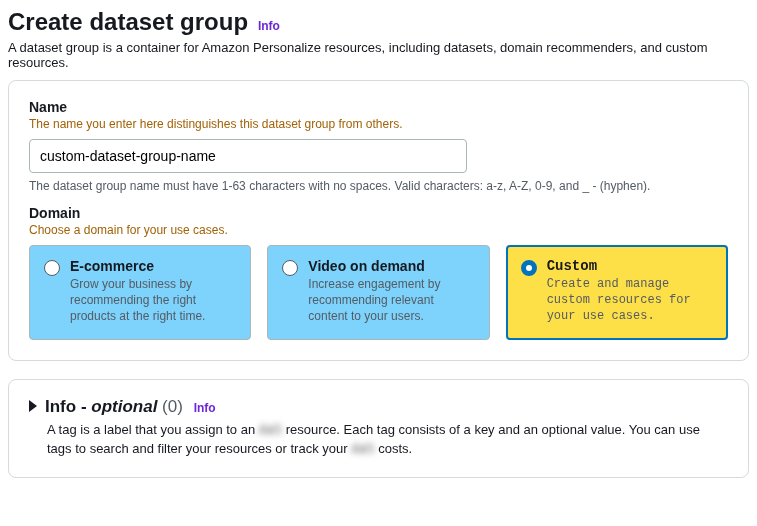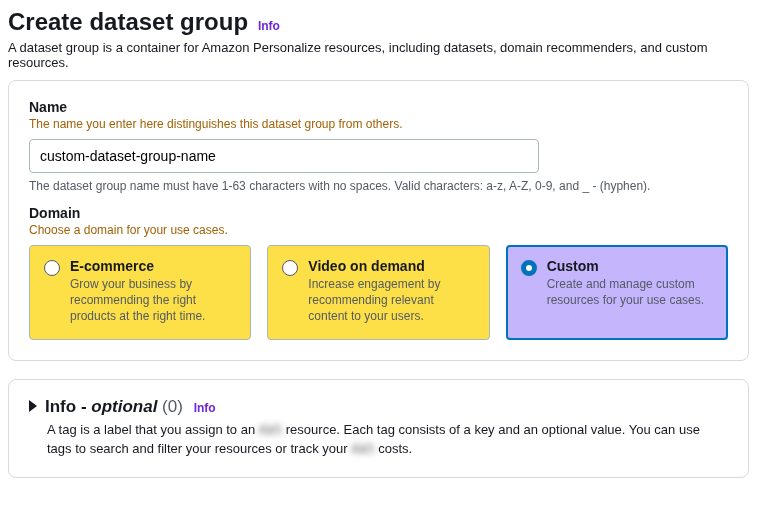--- a/index.html
+++ b/index.html
@@ -51,21 +51,21 @@
     font-size: 14px;
     font-weight: 700;
     margin: 0;
   }
   .field-hint {
     font-size: 12px;
     color: #a16207;
     margin: 2px 0 8px 0;
   }
   .text-input {
-    width: 510px;
+    width: 438px;
     max-width: 100%;
     height: 34px;
     padding: 6px 10px;
     font-size: 14px;
     border: 1px solid #aab7b8;
     border-radius: 4px;
     outline: none;
   }
   .constraint {
     font-size: 12px;
@@ -79,26 +79,27 @@
     margin-top: 8px;
   }
   .tile {
     flex: 1;
     border: 1px solid #aab7b8;
     border-radius: 4px;
     padding: 12px 14px 14px 14px;
     display: flex;
     gap: 10px;
     cursor: pointer;
-    background: #fde047;
+    background: #7dd3fc;
   }
   .tile.selected {
     border: 2px solid #0073bb;
-    background: #c4b5fd;
+    background: #fde047;
     padding: 11px 13px 13px 13px;
+    font-family: Liberation Mono, monospace;
   }
   .radio {
     width: 16px;
     height: 16px;
     border: 1px solid #545b64;
     border-radius: 50%;
     flex-shrink: 0;
     margin-top: 2px;
     position: relative;
     background: #fff;

